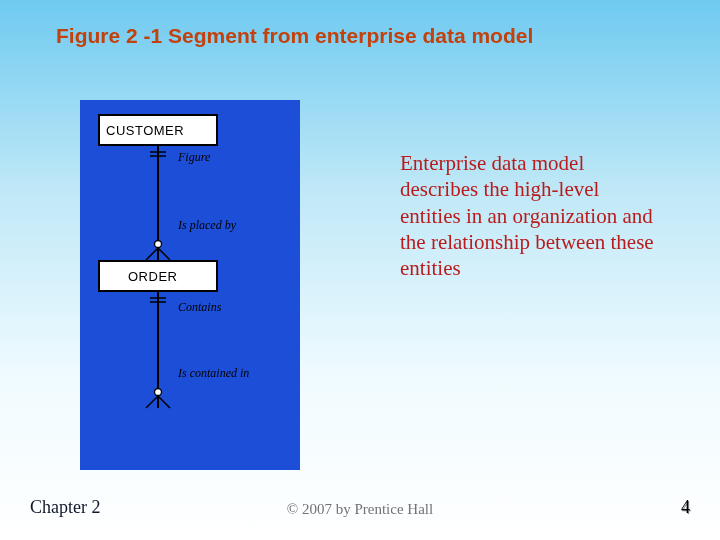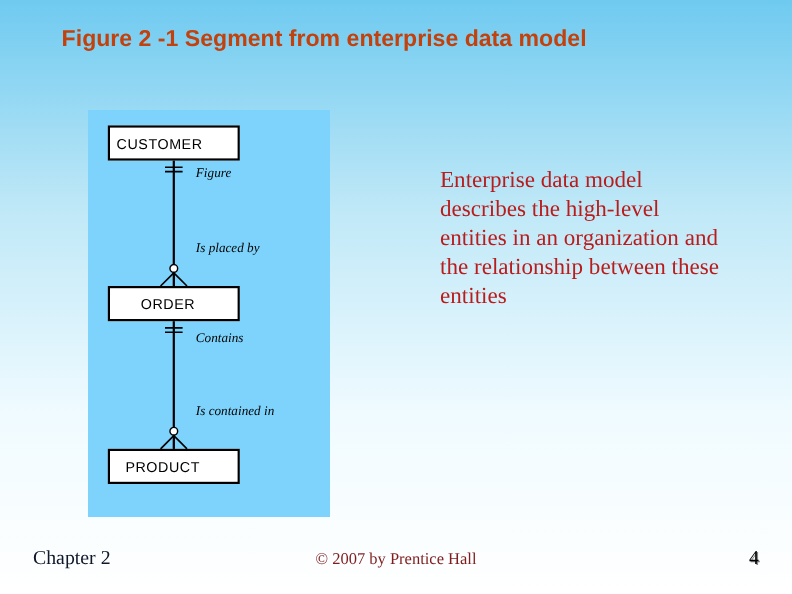--- a/index.html
+++ b/index.html
@@ -17,21 +17,21 @@
     font-size: 21px;
     font-weight: bold;
     color: #c2410c;
   }
   .diagram {
     position: absolute;
     top: 100px;
     left: 80px;
     width: 220px;
     height: 370px;
-    background: #7dd3fc;
+    background: #1d4ed8;
   }
   .entity {
     position: absolute;
     left: 18px;
     width: 120px;
     height: 32px;
     border: 2px solid #000;
     background: #fff;
     font-family: Arial, sans-serif;
     font-size: 13px;
@@ -82,42 +82,41 @@
     color: #0f172a;
   }
   .footer-center {
     position: absolute;
     bottom: 22px;
     left: 0;
     width: 720px;
     text-align: center;
     font-family: "Times New Roman", Times, serif;
     font-size: 15px;
-    color: #7f1d1d;
+    color: #737373;
   }
   .footer-right {
     position: absolute;
     bottom: 22px;
     right: 30px;
     font-family: "Times New Roman", Times, serif;
     font-size: 18px;
     color: #000;
     text-shadow: 1px 1px 0 #888;
   }
 </style>
 </head>
 <body>
 
 <div class="title">Figure 2 -1 Segment from enterprise data model</div>
 
 <div class="diagram">
 
   <div class="entity e-customer">CUSTOMER</div>
   <div class="entity e-order">ORDER</div>
-  <div class="entity e-product">PRODUCT</div>
 
   <div class="connector conn1"></div>
   <div class="connector conn2"></div>
 
   <div class="crow" style="top:140px; left:62px;">
     <svg width="32" height="22">
       <circle cx="16" cy="4" r="3.5" fill="#fff" stroke="#000" stroke-width="1.3"></circle>
       <line x1="16" y1="8" x2="4" y2="20" stroke="#000" stroke-width="1.5"></line>
       <line x1="16" y1="8" x2="16" y2="20" stroke="#000" stroke-width="1.5"></line>
       <line x1="16" y1="8" x2="28" y2="20" stroke="#000" stroke-width="1.5"></line>

